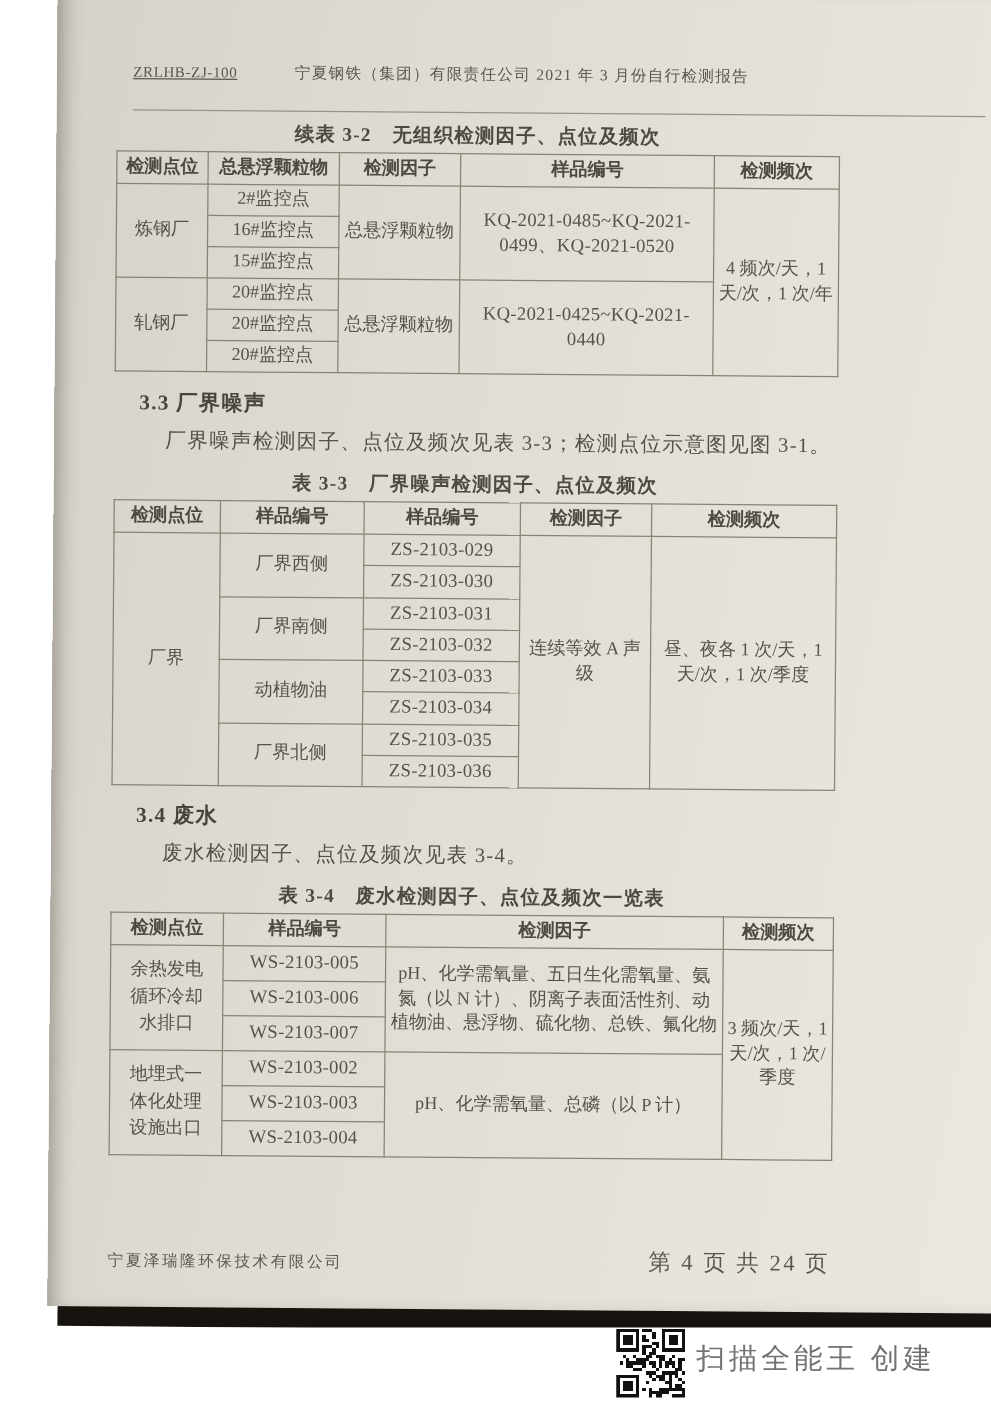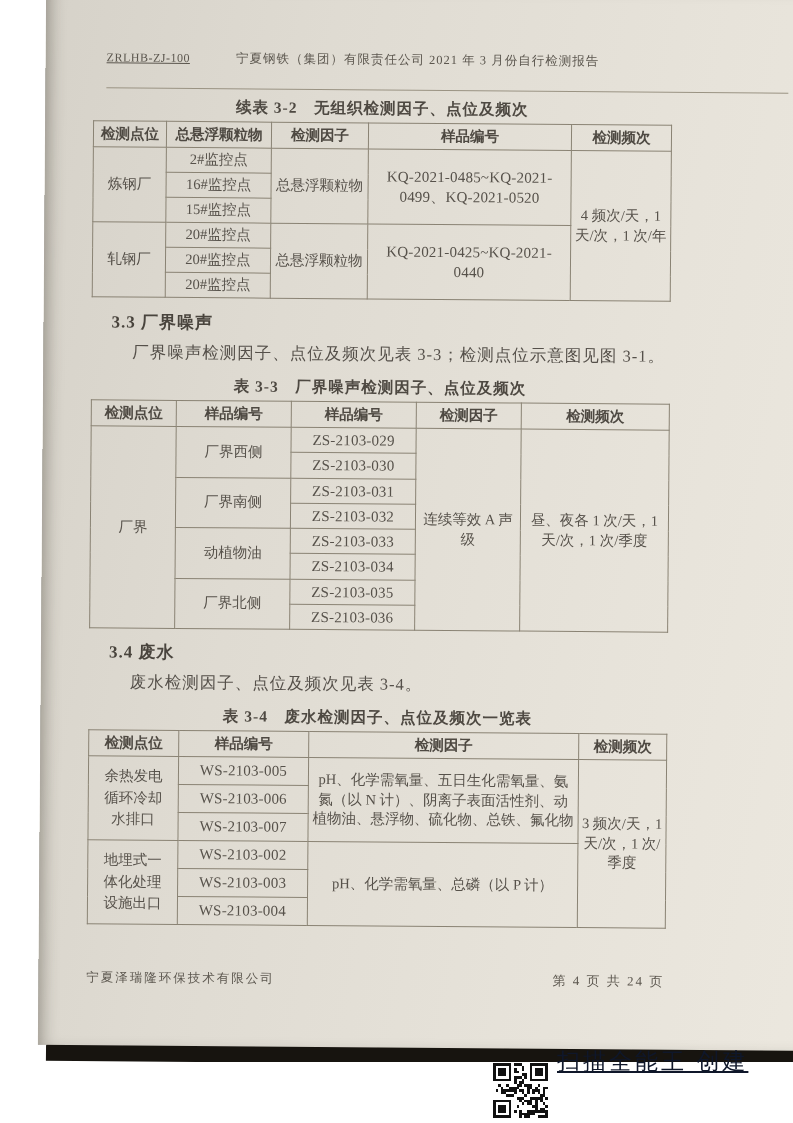--- a/index.html
+++ b/index.html
@@ -58,30 +58,30 @@
 
   .sec-heading{margin:13px 0 0 20px; font-size:17px; font-weight:bold;
                color:#49443d; letter-spacing:1px;}
   .h34{margin-top:12px;}
   .body-p{margin:8px 0 0 8px; font-size:16.5px; letter-spacing:1px;
           text-indent:2em; color:#55504a;}
 
   .page-footer{display:flex; justify-content:space-between; align-items:baseline;
                margin-top:44px; width:578px;}
   .footer-company{font-size:12.5px; letter-spacing:2px; color:#5c574f;}
-  .footer-page{font-size:13px; letter-spacing:2px; color:#5c574f;}
+  .footer-page{font-size:18px; letter-spacing:2px; color:#5c574f;margin-top:26px;}
 
   
   .scan-strip{position:absolute; left:0; top:1062px; width:793px; height:61px;
               background:#ffffff;}
   .qr{position:absolute; left:493px; top:1063px; width:55px; height:55px;}
   .qr svg{width:55px; height:55px; display:block;}
-  .scan-label{position:absolute; left:557px; top:1046px; font-size:23px;
-              letter-spacing:3px; color:#0f172a;
-              font-family:"Liberation Sans","DejaVu Sans",sans-serif;text-decoration:underline;}
+  .scan-label{position:absolute; left:557px; top:1071px; font-size:23px;
+              letter-spacing:3px; color:#737373;
+              font-family:"Liberation Sans","DejaVu Sans",sans-serif;}
 </style>
 </head>
 <body>
 
 <div class="bottom-band"></div>
 
 <div class="paper">
   <div class="content">
 
     <div class="page-header">

